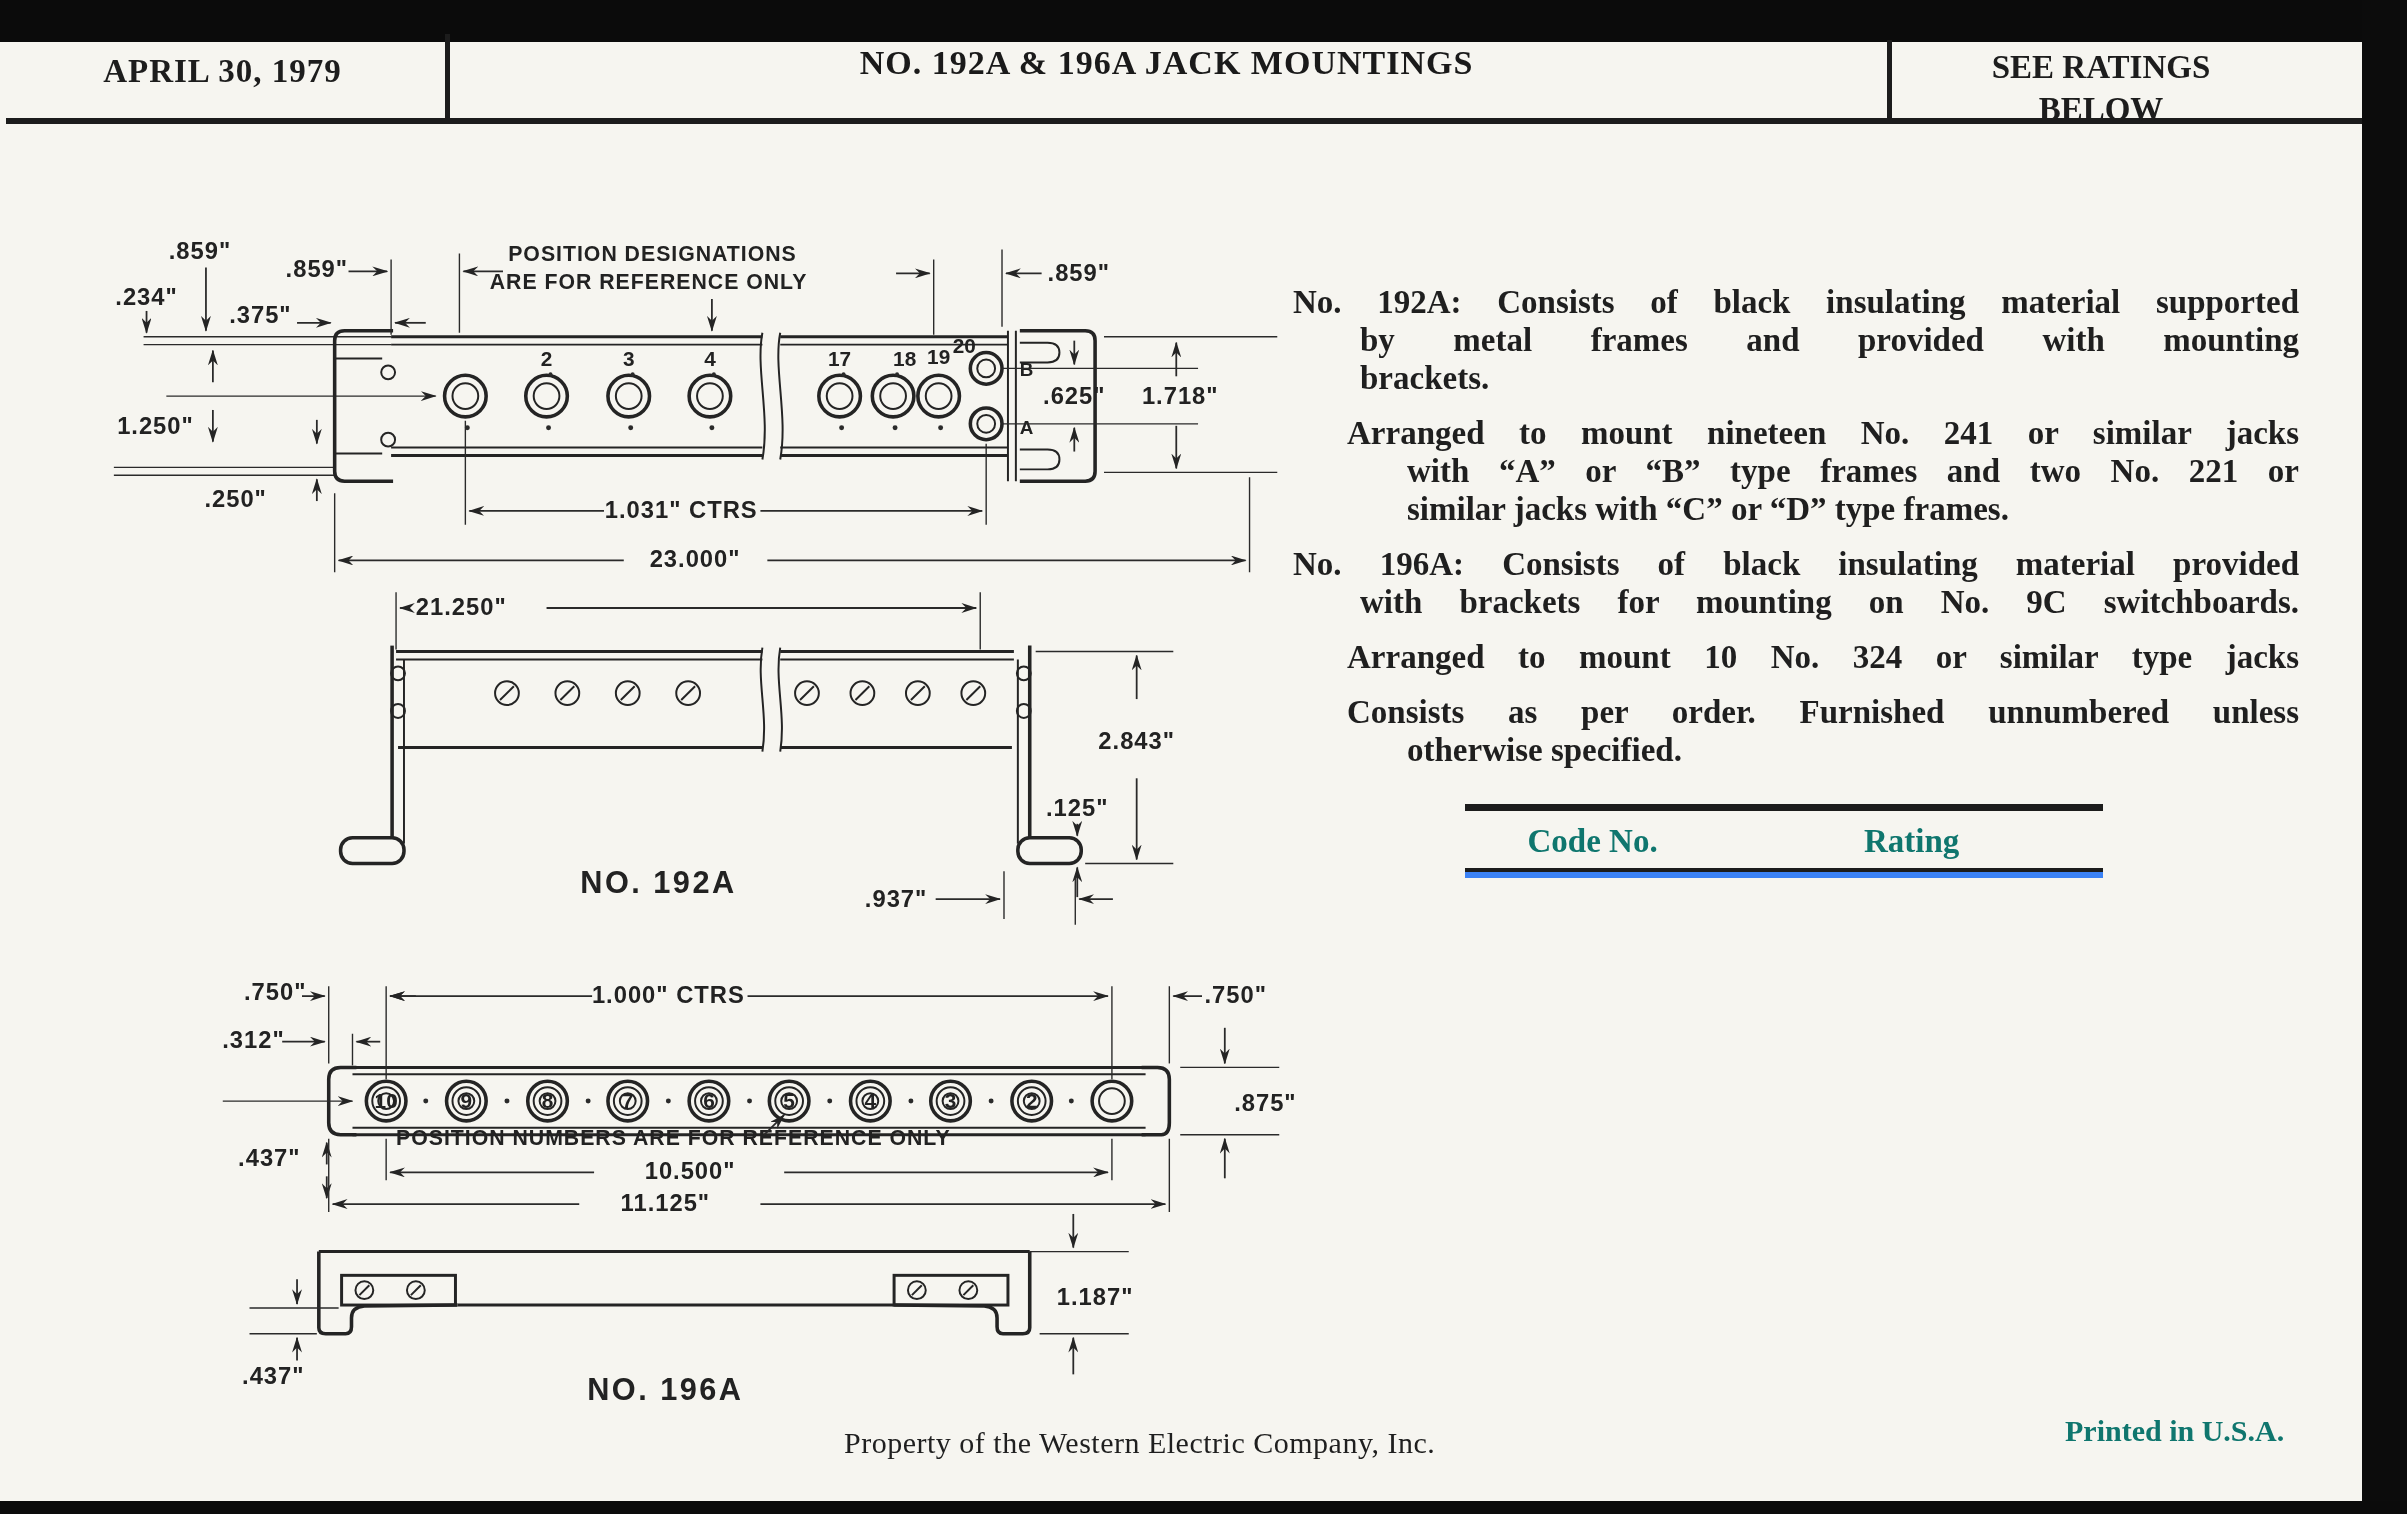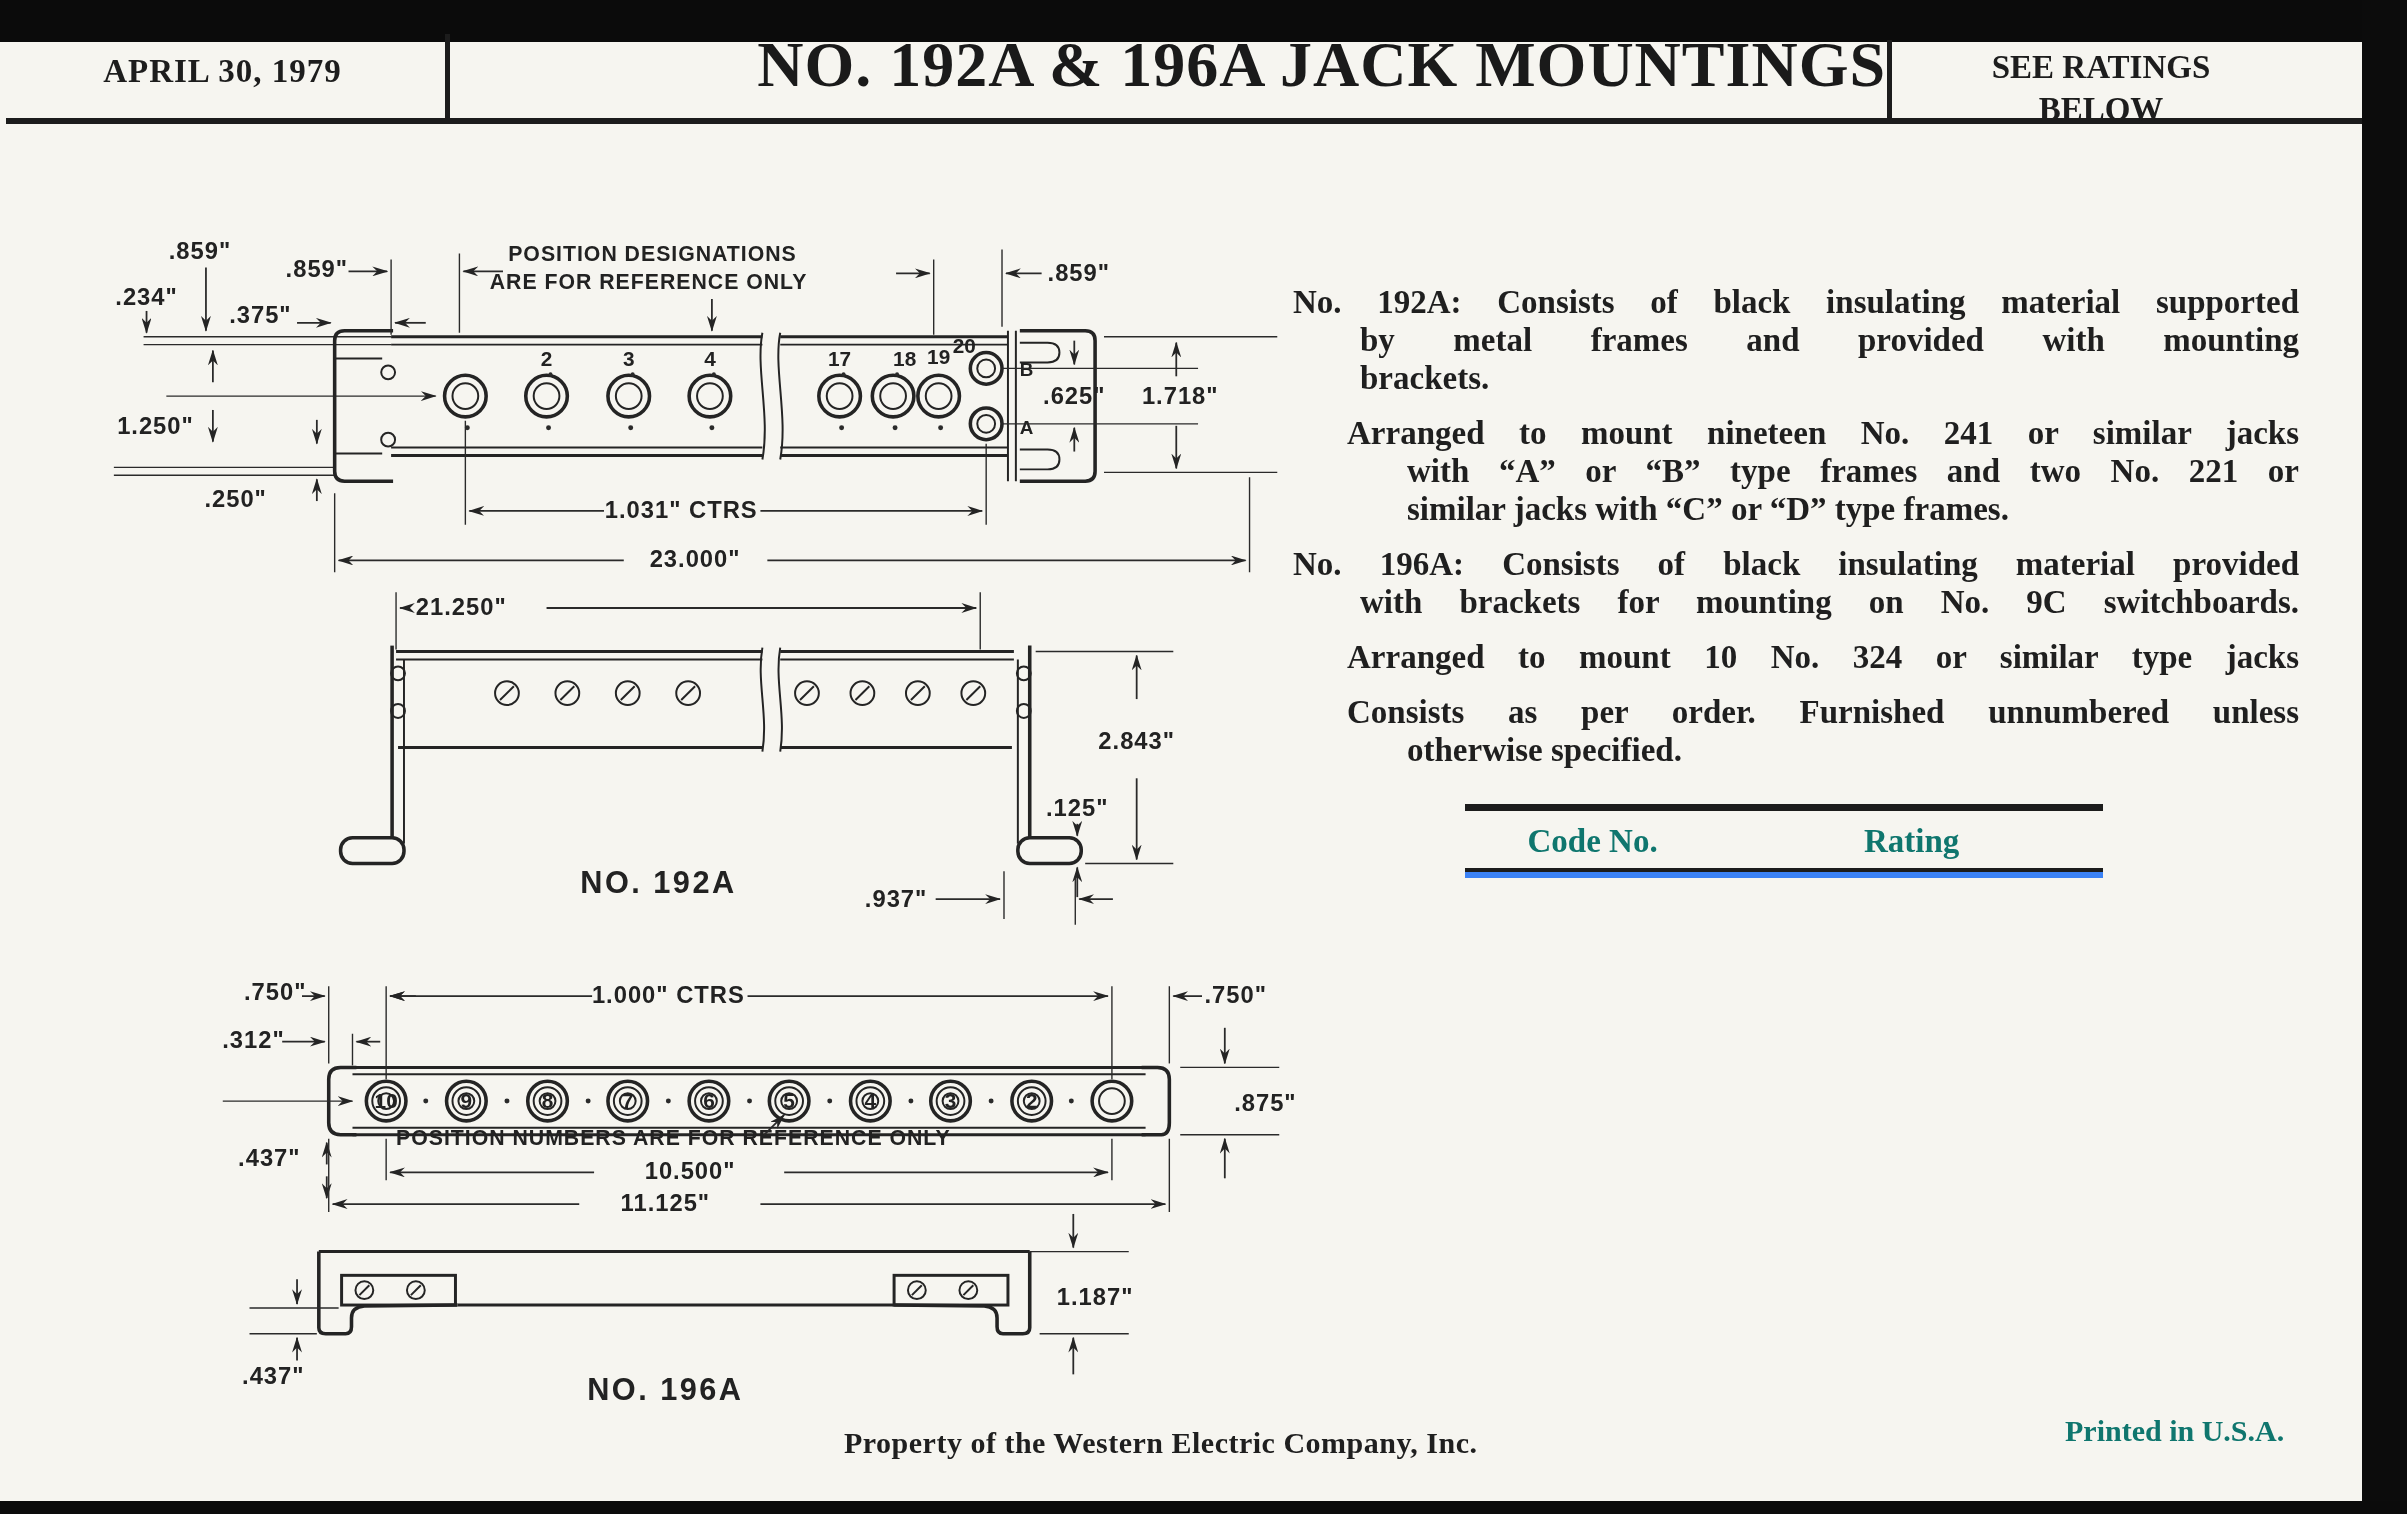--- a/index.html
+++ b/index.html
@@ -4,21 +4,21 @@
 <style>
   html,body{margin:0;padding:0;}
   body{width:2408px;height:1515px;position:relative;background:#d8d6d0;font-family:"Liberation Serif",serif;}
   .page{position:absolute;left:0;top:0;width:2408px;height:1515px;background:#f6f5f0;overflow:hidden;}
   
   .scan-top{position:absolute;left:0;top:0;width:2408px;height:42px;background:#0b0b0b;}
   .scan-right{position:absolute;right:0;top:0;width:46px;height:1515px;background:#0c0c0c;}
   .scan-bottom{position:absolute;left:0;top:1501px;width:2408px;height:14px;background:#0b0b0b;}
   
   .h-date{position:absolute;left:57px;top:53px;width:331px;text-align:center;font-weight:bold;font-size:33px;letter-spacing:1px;color:#1d1d1d;}
-  .h-title{position:absolute;left:447px;top:28px;width:1439px;text-align:right;font-weight:bold;font-size:64px;letter-spacing:1px;color:#1a1a1a;}
+  .h-title{position:absolute;left:447px;top:44px;width:1439px;text-align:center;font-weight:bold;font-size:34px;letter-spacing:1px;color:#1a1a1a;}
   .h-ratings{position:absolute;left:1891px;top:46px;width:420px;text-align:center;font-weight:bold;font-size:33px;line-height:42px;color:#1d1d1d;}
   .h-div1{position:absolute;left:445px;top:34px;width:5px;height:87px;background:#1c1c1c;}
   .h-div2{position:absolute;left:1887px;top:40px;width:5px;height:83px;background:#1c1c1c;}
   .h-rule{position:absolute;left:6px;top:118px;width:2356px;height:6px;background:#1c1c1c;}
   
   .copy{position:absolute;left:1277px;top:283px;width:1022px;color:#1f1f1f;font-weight:bold;font-size:33px;}
   .cl{display:block;height:38px;line-height:38px;margin-left:16px;}
   .jl{text-align:justify;text-align-last:justify;}
   .i1{padding-left:54px;}
   .i2{padding-left:67px;}
@@ -26,21 +26,21 @@
   .pgap{height:17px;}
   
   .spec-table{position:absolute;left:1465px;top:804px;width:638px;border-top:7px solid #1c1c1c;border-bottom:6px solid #3b82f6;color:#0f766e;}
   .tbl-head{display:flex;padding:12px 0 8px;border-bottom:4px solid #1c1c1c;font-weight:bold;font-size:33px;}
   .tbl-body{padding:12px 0 16px;font-weight:bold;font-size:32px;}
   .trow{display:flex;height:40px;line-height:40px;}
   .c1{width:40%;text-align:center;}
   .c2{width:60%;text-align:center;}
   .ital{font-style:italic;}
   
-  .foot-l{position:absolute;left:844px;top:1426px;font-weight:bold;font-size:30px;letter-spacing:0.5px;color:#1f1f1f;}
+  .foot-l{position:absolute;left:844px;top:1426px;font-weight:normal;font-size:30px;letter-spacing:0.5px;color:#1f1f1f;}
   .foot-r{position:absolute;left:2065px;top:1414px;font-weight:bold;font-size:30px;color:#0f766e;}
   
   .drawing{position:absolute;left:0;top:0;width:2408px;height:1515px;}
   .drawing .obj{stroke:#242424;stroke-width:3;fill:none;}
   .drawing .obj2{stroke:#242424;stroke-width:2;fill:none;}
   .drawing .thick{stroke:#242424;stroke-width:3.6;fill:none;}
   .drawing .dim{stroke:#2a2a2a;stroke-width:1.8;fill:none;}
   .drawing .thin{stroke:#2a2a2a;stroke-width:1.4;fill:none;}
   text{fill:#222;font-family:"Liberation Sans",sans-serif;}
   .t-dim{font-size:24px;font-weight:bold;letter-spacing:1px;}

